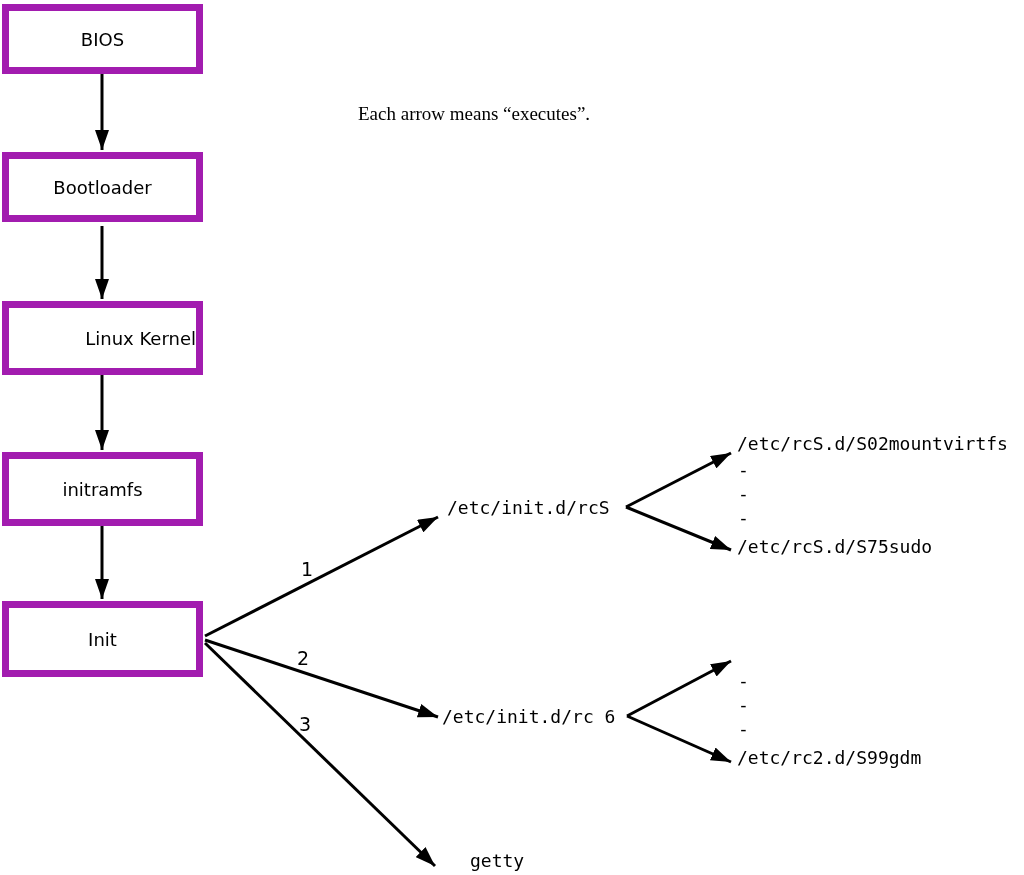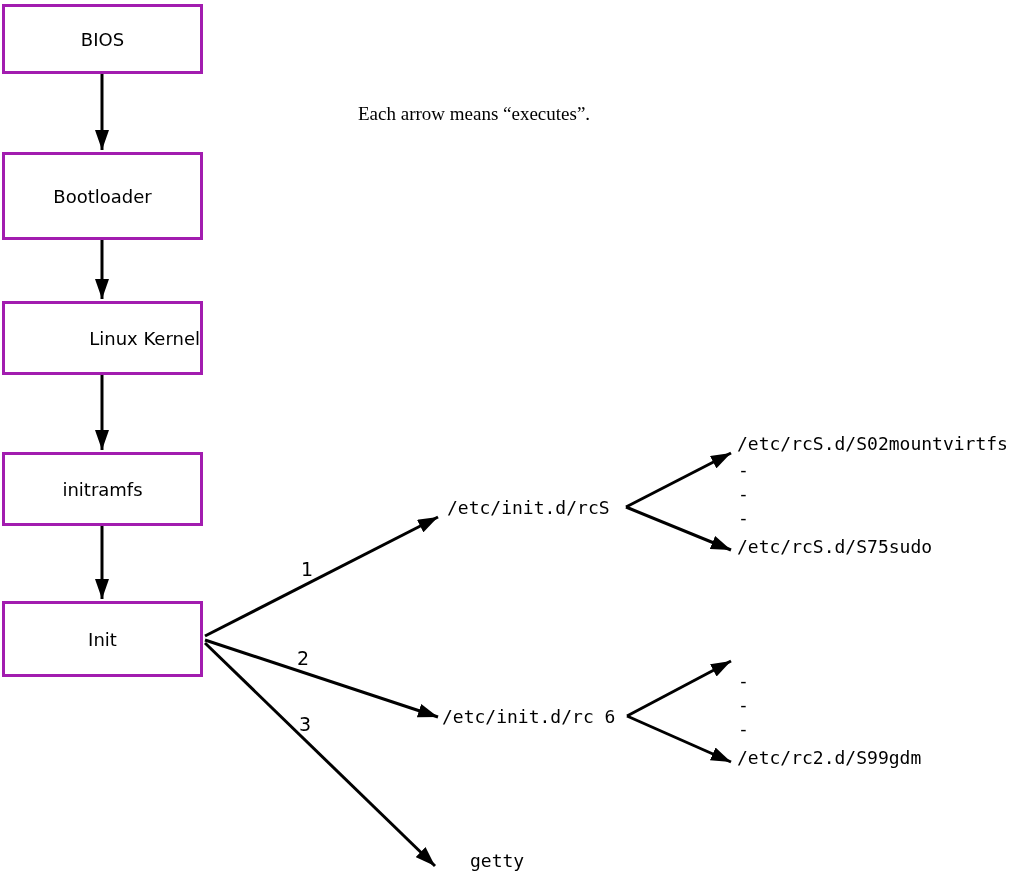--- a/index.html
+++ b/index.html
@@ -25,29 +25,29 @@
   }
   .arrows line {
     stroke: #000000;
     stroke-width: 3;
   }
   .node {
     position: absolute;
     left: 2px;
     width: 201px;
     box-sizing: border-box;
-    border: 3px solid #a21caf;
+    border: 7px solid #a21caf;
     background: #ffffff;
     display: flex;
     align-items: center;
     justify-content: center;
     font-size: 18px;
   }
   .node-bios        { top: 4px;   height: 70px; }
-  .node-bootloader  { top: 152px; height: 88px; }
+  .node-bootloader  { top: 152px; height: 70px; }
   .node-linux-kernel{ top: 301px; height: 74px; justify-content: flex-end; }
   .node-initramfs   { top: 452px; height: 74px; }
   .node-init        { top: 601px; height: 76px; }
   .annotation {
     position: absolute;
     left: 358px;
     top: 103px;
     font-size: 19px;
     white-space: nowrap;
     font-family: Liberation Serif, serif;

